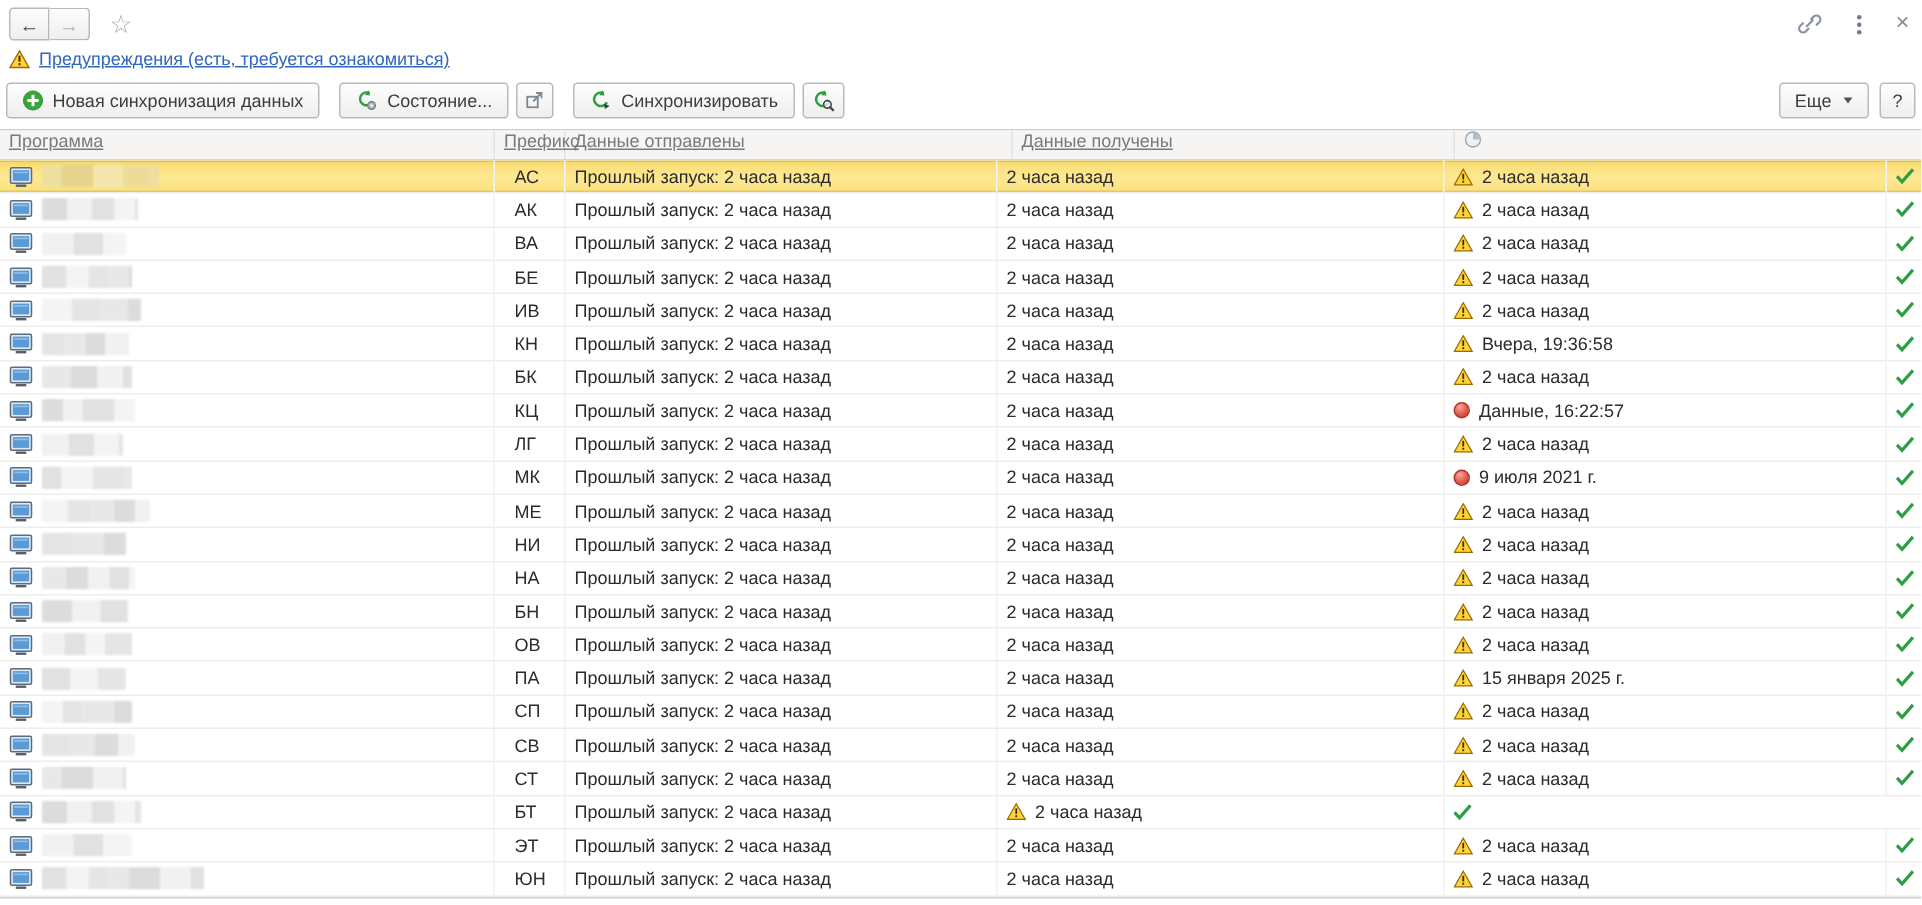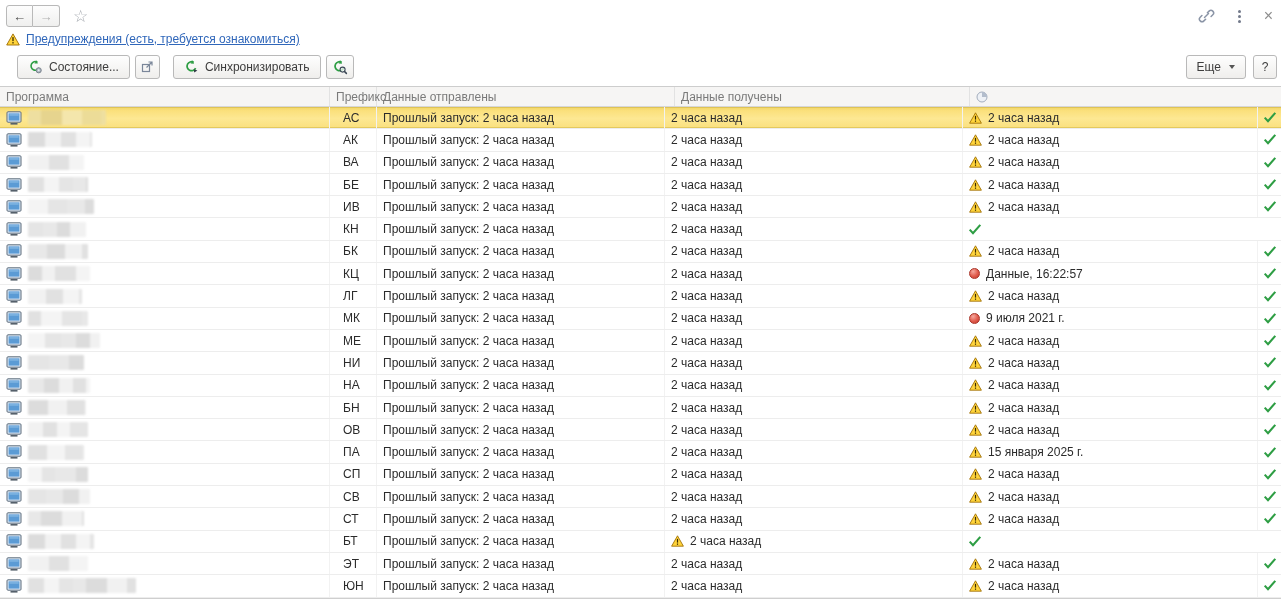--- a/index.html
+++ b/index.html
@@ -32,21 +32,21 @@
     font-size:12px;color:#3d3d3d;font-family:inherit;cursor:pointer;white-space:nowrap;}
   .btn.icon-only{padding:0 5px;}
   .ml-lg{margin-left:13px;} .ml-sm{margin-left:5px;}
   .toolbar-right{margin-left:auto;display:flex;gap:7px;align-items:center;}
   .caret{width:0;height:0;border-left:3.5px solid transparent;border-right:3.5px solid transparent;
     border-top:4px solid #555;margin-left:2px;}
   
   .table{position:absolute;top:86px;left:0;width:1281px;border-top:1px solid #cdcdcd;border-bottom:1px solid #cfcfcf;}
   .thead{display:flex;height:19px;background:#f6f5f4;border-bottom:1px solid #d7d7d7;
     color:#7a7a7a;font-size:12px;align-items:stretch;}
-  .th{box-sizing:border-box;padding:0 6px;border-right:1px solid #e2e2e2;display:flex;align-items:center;}
+  .th{box-sizing:border-box;padding:0 6px;border-right:1px solid #e2e2e2;display:flex;align-items:flex-start;text-decoration:underline;}
   .c0{width:330px;} .c1{width:47px;} .c2{width:288px;} .c3{width:298px;} .c4{width:295px;}
   .c5{width:23px;border-right:none;justify-content:center;}
   .trow{display:flex;height:22.3px;box-sizing:border-box;border-bottom:1px solid #ededed;
     font-size:12px;color:#2b2b2b;align-items:center;cursor:pointer;}
   .cell{box-sizing:border-box;padding:0 6px;height:100%;display:flex;align-items:center;gap:6px;
     border-right:1px solid #f2f2f2;overflow:hidden;white-space:nowrap;}
   .cell.c5{border-right:none;justify-content:center;padding:0;}
   .c-prefix{padding-left:13px;}
   .trow.selected{
     background:linear-gradient(to bottom,#f0d565 0,#fbe07c 18%,#fde893 55%,#fae07e 100%);
@@ -94,20 +94,30 @@
     <svg width="14" height="13" viewBox="0 0 14 13">
         <path d="M7 0.9 L13.3 12 H0.7 Z" fill="#ffd43b" stroke="#9c6b00" stroke-width="0.9"></path>
         <rect x="6.35" y="4.1" width="1.3" height="4" fill="#3a2b00"></rect>
         <rect x="6.35" y="9.1" width="1.3" height="1.4" fill="#3a2b00"></rect>
       </svg>
   </span>
   <a class="warnlink">Предупреждения (есть, требуется ознакомиться)</a>
 </div>
 
 <div class="toolbar">
+  <button class="btn">
+    <span style="display:flex;">
+      <svg width="14" height="14" viewBox="0 0 14 14">
+          <circle cx="7" cy="7" r="6.4" fill="#3ba43b" stroke="#2c8a2c" stroke-width="0.6"></circle>
+          <rect x="6" y="3.2" width="2" height="7.6" rx="0.5" fill="#fff"></rect>
+          <rect x="3.2" y="6" width="7.6" height="2" rx="0.5" fill="#fff"></rect>
+        </svg>
+    </span>
+    <span>Новая синхронизация данных</span>
+  </button>
   <button class="btn ml-lg">
     <span style="display:flex;">
       <svg width="15" height="14" viewBox="0 0 15 14">
           <path d="M11.2 7.8 A4.3 4.3 0 1 1 9.4 2.1" fill="none" stroke="#2e9e44" stroke-width="1.6"></path>
           <path d="M8.6 0.2 L9.8 3.6 L6.4 3.4 Z" fill="#2e9e44"></path>
           <circle cx="10.7" cy="10.3" r="2.6" fill="#aab4be" stroke="#6d7682" stroke-width="0.8"></circle>
           <circle cx="10.7" cy="10.3" r="1" fill="#e9edf1"></circle>
         </svg>
     </span>
     <span>Состояние...</span>
@@ -392,20 +402,30 @@
             <b style="width: 14px; background: rgb(232, 232, 232);"></b>
             <b style="width: 13px; background: rgb(220, 220, 220);"></b>
             <b style="width: 16px; background: rgb(241, 241, 241);"></b>
           </span>
     </div>
     <div class="cell c1 c-prefix">КН</div>
     <div class="cell c2 c-state">Прошлый запуск: 2 часа назад</div>
     <div class="cell c3 c-sent">
           <span class="txt">2 часа назад</span>
         </div>
+    <div class="cell c4 c-recv">
+          <span style="display: flex;">
+            <svg width="13" height="12" viewBox="0 0 13 12">
+              <path d="M6.5 0.8 L12.4 11.2 H0.6 Z" fill="#ffd43b" stroke="#9c6b00" stroke-width="0.85"></path>
+              <rect x="5.9" y="3.9" width="1.2" height="3.7" fill="#3a2b00"></rect>
+              <rect x="5.9" y="8.5" width="1.2" height="1.3" fill="#3a2b00"></rect>
+            </svg>
+          </span>
+          <span class="txt">Вчера, 19:36:58</span>
+        </div>
     <div class="cell c5 c-check">
           <span style="display: flex;">
             <svg width="14" height="11" viewBox="0 0 14 11">
               <path d="M1.7 5.6 L5 9.2 L12.3 0.9" fill="none" stroke="#2e9e44" stroke-width="2.1"></path>
             </svg>
           </span>
         </div>
   </div>
       <div class="trow">
     <div class="cell c0">

